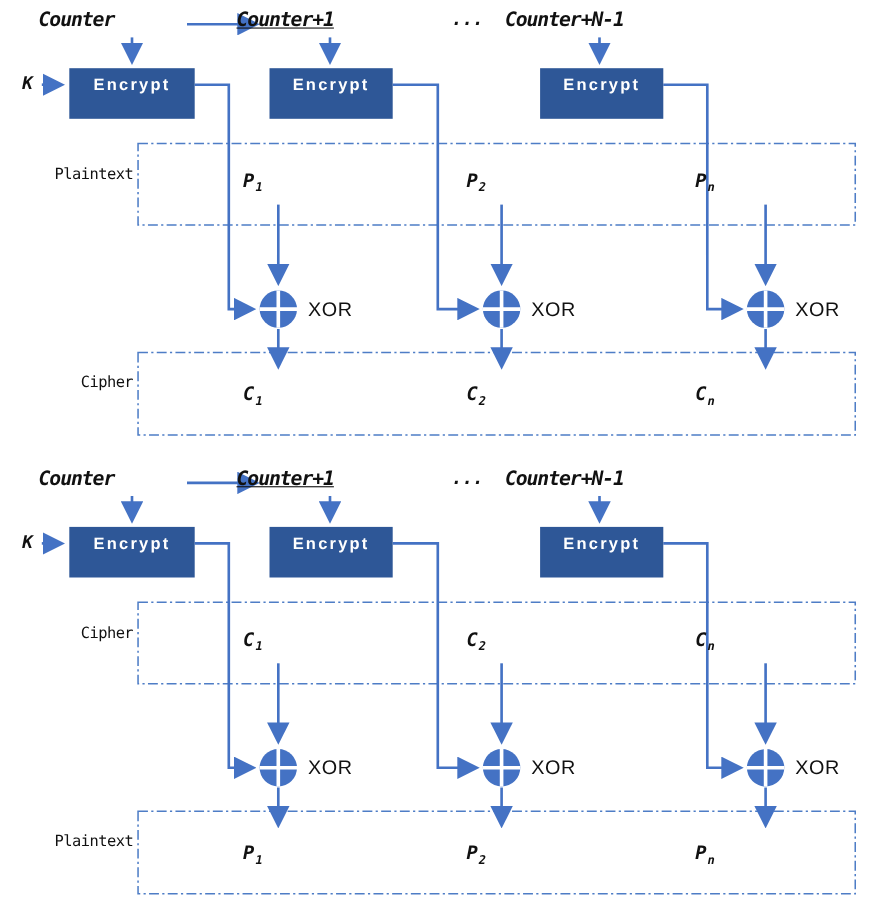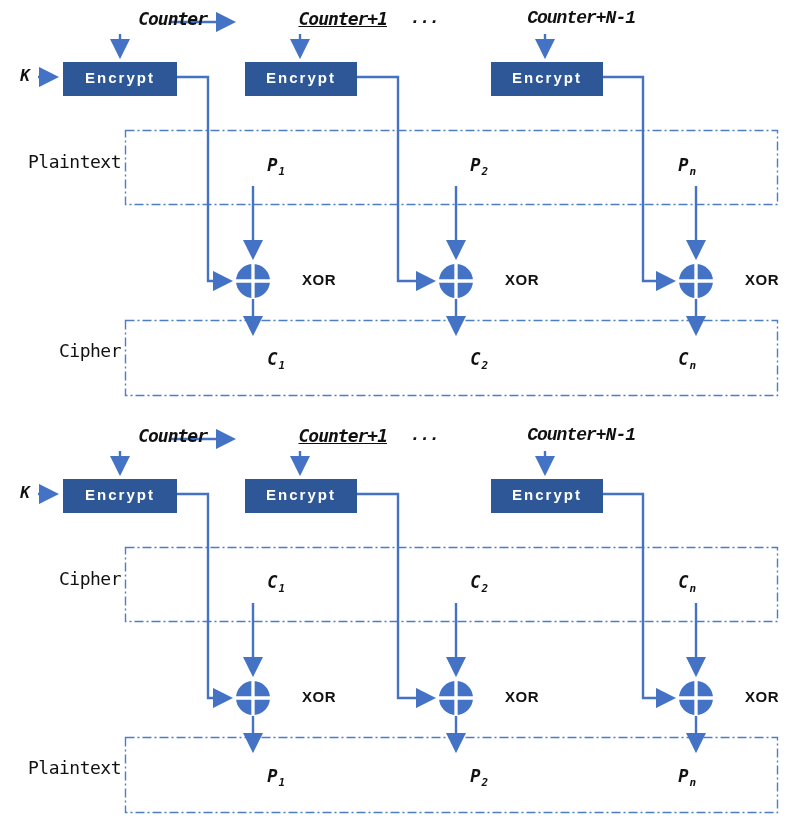--- a/index.html
+++ b/index.html
@@ -22,64 +22,64 @@
   .diagram { position: absolute; left: 0; width: 790px; height: 407px; }
   .diagram svg { position: absolute; left: 0; top: 0; }
 
   .ln { fill: none; stroke: var(--accent); stroke-width: 2.4; }
   .band { fill: none; stroke: var(--dash-border); stroke-width: 1.4; stroke-dasharray: 9 3 2 3; }
   .xorc { fill: var(--accent); }
   .xcross { fill: none; stroke: #ffffff; stroke-width: 3.3; }
 
   .lbl { position: absolute; white-space: nowrap; }
   .counter {
-    top: 8px; text-align: right;
+    top: 8px; text-align: left;
     font-style: italic; font-weight: 600; font-size: 18px; letter-spacing: -1px;
   }
   .c0 { left: 35px;  width: 172px; }
   .c1 { left: 215px; width: 172px; text-decoration: underline; }
   .cdots { left: 397px; width: 56px; top: 8px; text-align: center; font-weight: 700; font-size: 16px; letter-spacing: 0; }
-  .c2 { left: 459px; width: 176px; font-family: Liberation Mono, monospace; }
+  .c2 { left: 459px; width: 176px; }
 
   .k-label {
     left: 12px; top: 66px; width: 26px; text-align: center;
     font-style: italic; font-weight: 700; font-size: 16px;
   }
 
   .encrypt {
-    position: absolute; top: 62px; height: 34px;
+    position: absolute; top: 62px; height: 46px;
     background: var(--encrypt-box); color: #ffffff;
     font-family: "Liberation Sans", sans-serif;
     font-weight: 700; font-size: 15px; letter-spacing: 2px;
     text-align: center; line-height: 31px;
   }
   .enc0 { left: 63px;  width: 114px; }
   .enc1 { left: 245px; width: 112px; }
   .enc2 { left: 491px; width: 112px; }
 
   .band-label {
     left: 4px; width: 117px; text-align: right;
-    font-size: 18px; letter-spacing: -0.5px;
+    font-size: 14px; letter-spacing: -0.5px;
   }
   .band1-label { top: 151px; }
   .band2-label { top: 340px; }
 
   .item {
-    width: 64px; text-align: right;
+    width: 64px; text-align: left;
     font-style: italic; font-weight: 700; font-size: 17px;
   }
   .item .sub { font-size: 11px; font-weight: 700; vertical-align: -4px; margin-left: 1px; }
   .col-a { left: 221px; } .col-b { left: 424px; } .col-c { left: 632px; }
   .band1-item { top: 155px; }
   .band2-item { top: 349px; }
 
   .xor-label {
-    width: 56px; top: 271px; text-align: right;
+    width: 56px; top: 271px; text-align: left;
     font-family: "Liberation Sans", sans-serif;
-    font-weight: 700; font-size: 15px; letter-spacing: 0.5px;
+    font-weight: 400; font-size: 18px; letter-spacing: 0.5px;
   }
   .xl-a { left: 280px; } .xl-b { left: 483px; } .xl-c { left: 723px; }
 </style>
 </head>
 <body>
 
 <div class="canvas">
 
   <div class="diagram" style="top:0">
     <svg width="790" height="407" viewBox="0 0 790 407">

